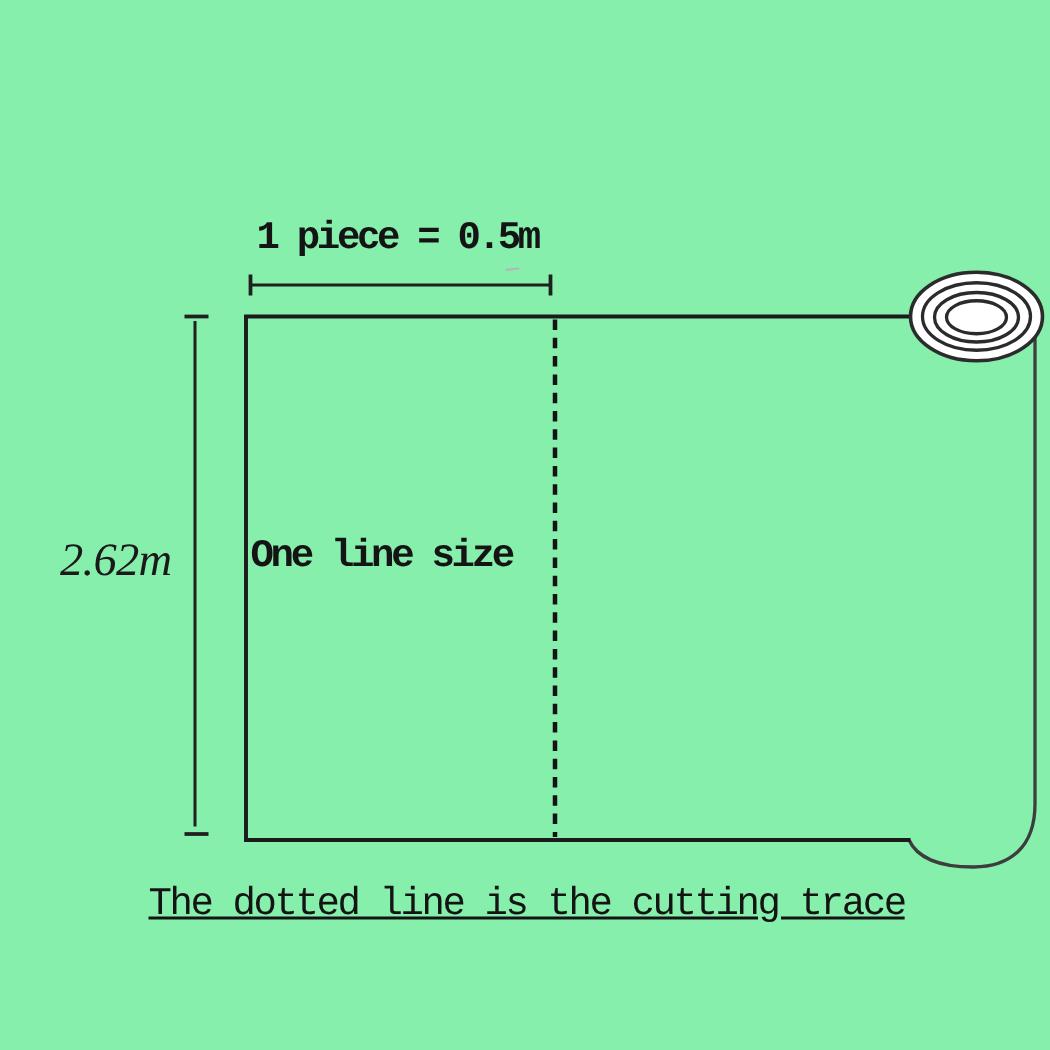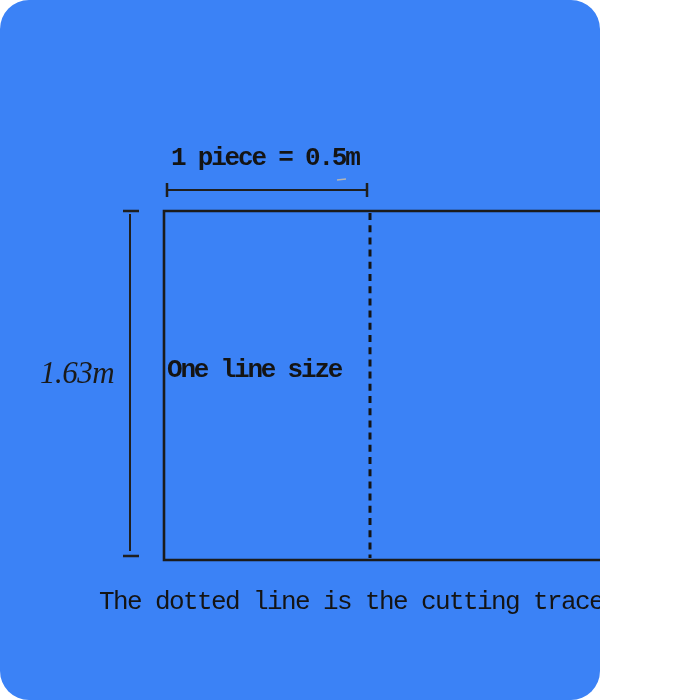--- a/index.html
+++ b/index.html
@@ -2,25 +2,24 @@
 <html><head>
 <meta charset="utf-8">
 <style>
   html, body {
     margin: 0;
     padding: 0;
     background: #ffffff;
   }
   .canvas {
     position: relative;
-    width: 600px;
+    width: 700px;
     height: 700px;
-    background: #3b82f6;
+    background: #86efac;
     overflow: hidden;
-    border-radius: 29px;
   }
   .canvas svg {
     position: absolute;
     left: 0;
     top: 0;
   }
   .label {
     position: absolute;
     white-space: nowrap;
     line-height: 1;
@@ -39,20 +38,21 @@
   .piece-label {
     left: 167px;
     top: 357px;
     letter-spacing: -2.2px;
   }
   .caption-label {
     left: 99px;
     top: 589px;
     letter-spacing: -1.6px;
     font-weight: 400;
+    text-decoration: underline;
   }
   .height-label {
     left: 40px;
     top: 357px;
     font-family: "Liberation Serif", "DejaVu Serif", serif;
     font-style: italic;
     font-size: 31px;
     letter-spacing: -0.5px;
     color: #1a1a1a;
   }
@@ -90,19 +90,19 @@
 
     <g>
       <line x1="130" y1="214" x2="130" y2="551" stroke="#1f1f1f" stroke-width="2"></line>
       <line x1="123" y1="211" x2="139" y2="211" stroke="#1f1f1f" stroke-width="2.5"></line>
       <line x1="123" y1="556" x2="139" y2="556" stroke="#1f1f1f" stroke-width="2.5"></line>
     </g>
   </svg>
 
   <div class="label mono top-label">1 piece = 0.5m</div>
 
-  <div class="label height-label">1.63m</div>
+  <div class="label height-label">2.62m</div>
 
   <div class="label mono piece-label">One line size</div>
 
   <div class="label mono caption-label">The dotted line is the cutting trace</div>
 
 </div>
 
 </body></html>

